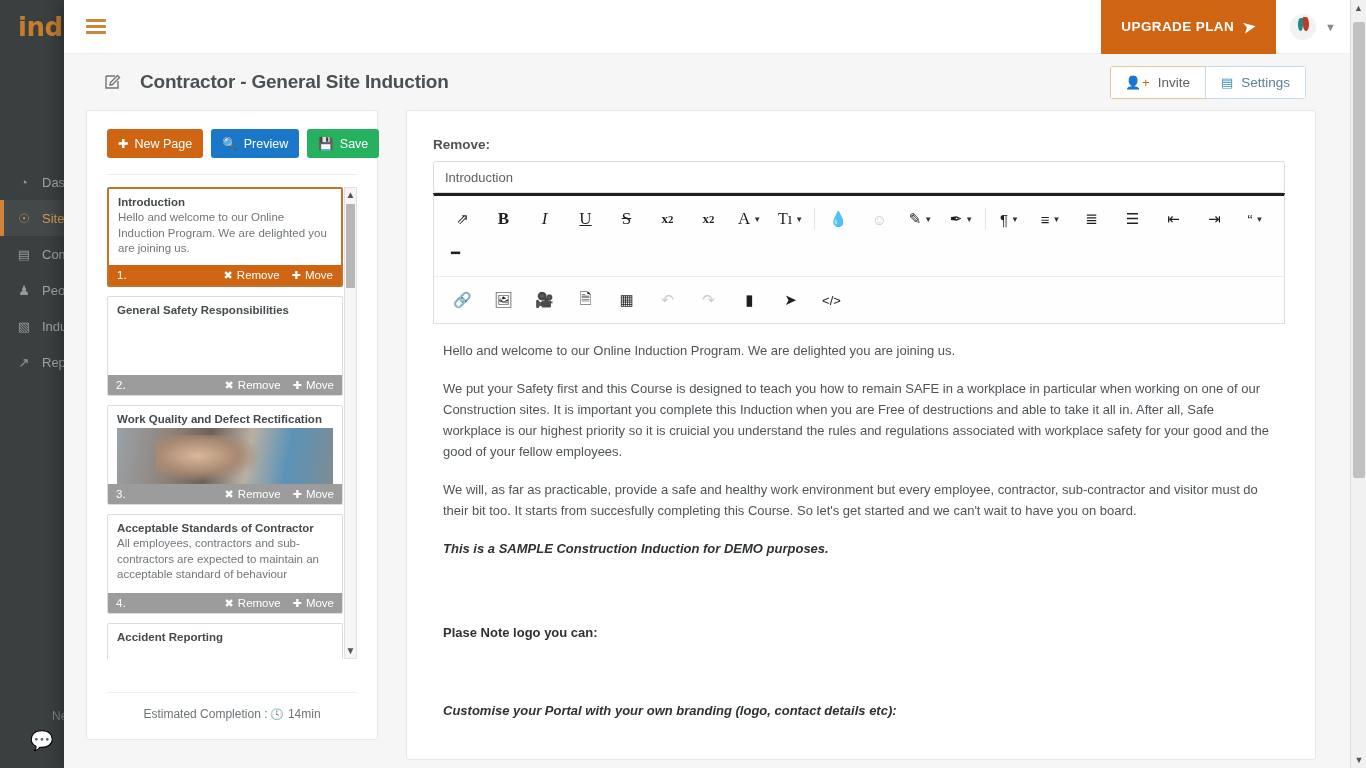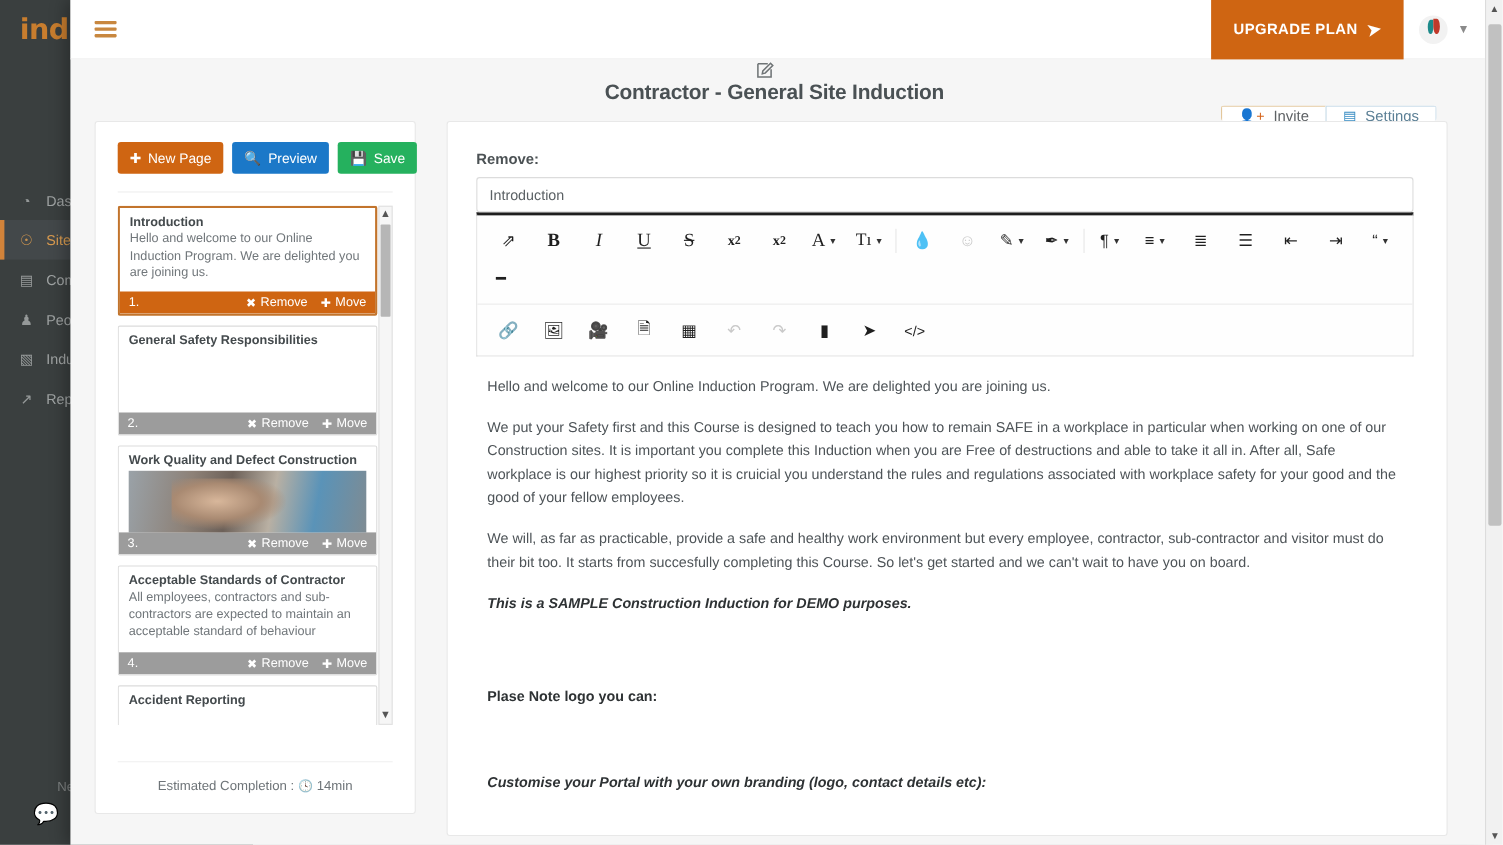--- a/index.html
+++ b/index.html
@@ -139,21 +139,20 @@
   }
   #user-avatar .sub2 { font-size: 3px; color: #999; }
   .caret-dn { color: #8a8a8a; font-size: 11px; }
 
   
   #page-header {
     display: flex; align-items: center;
     height: 56px;
     padding: 0 46px 0 38px;
     position: relative;
-    flex-direction: column;
   }
   #edit-icon {
     width: 22px; height: 22px;
     color: #6f7476;
     display: flex; align-items: center; justify-content: center;
     margin-right: 16px;
   }
   #page-title {
     font-size: 19px; font-weight: bold; color: #4a5154;
     letter-spacing: -.2px;
@@ -493,21 +492,21 @@
                 <span class="pc-act">
                   <span class="gl">✚</span>
                   <span>Move</span>
                 </span>
               </span>
             </div>
           </div>
 
           <div class="page-card">
             <div class="pc-body">
-              <div class="pc-title">Work Quality and Defect Construction</div>
+              <div class="pc-title">Work Quality and Defect Rectification</div>
               <div class="pc-thumb"></div>
             </div>
             <div class="pc-footer">
               <span class="pc-index">3.</span>
               <span class="pc-actions">
                 <span class="pc-act">
                   <span class="gl">✖</span>
                   <span>Remove</span>
                 </span>
                 <span class="pc-act">

